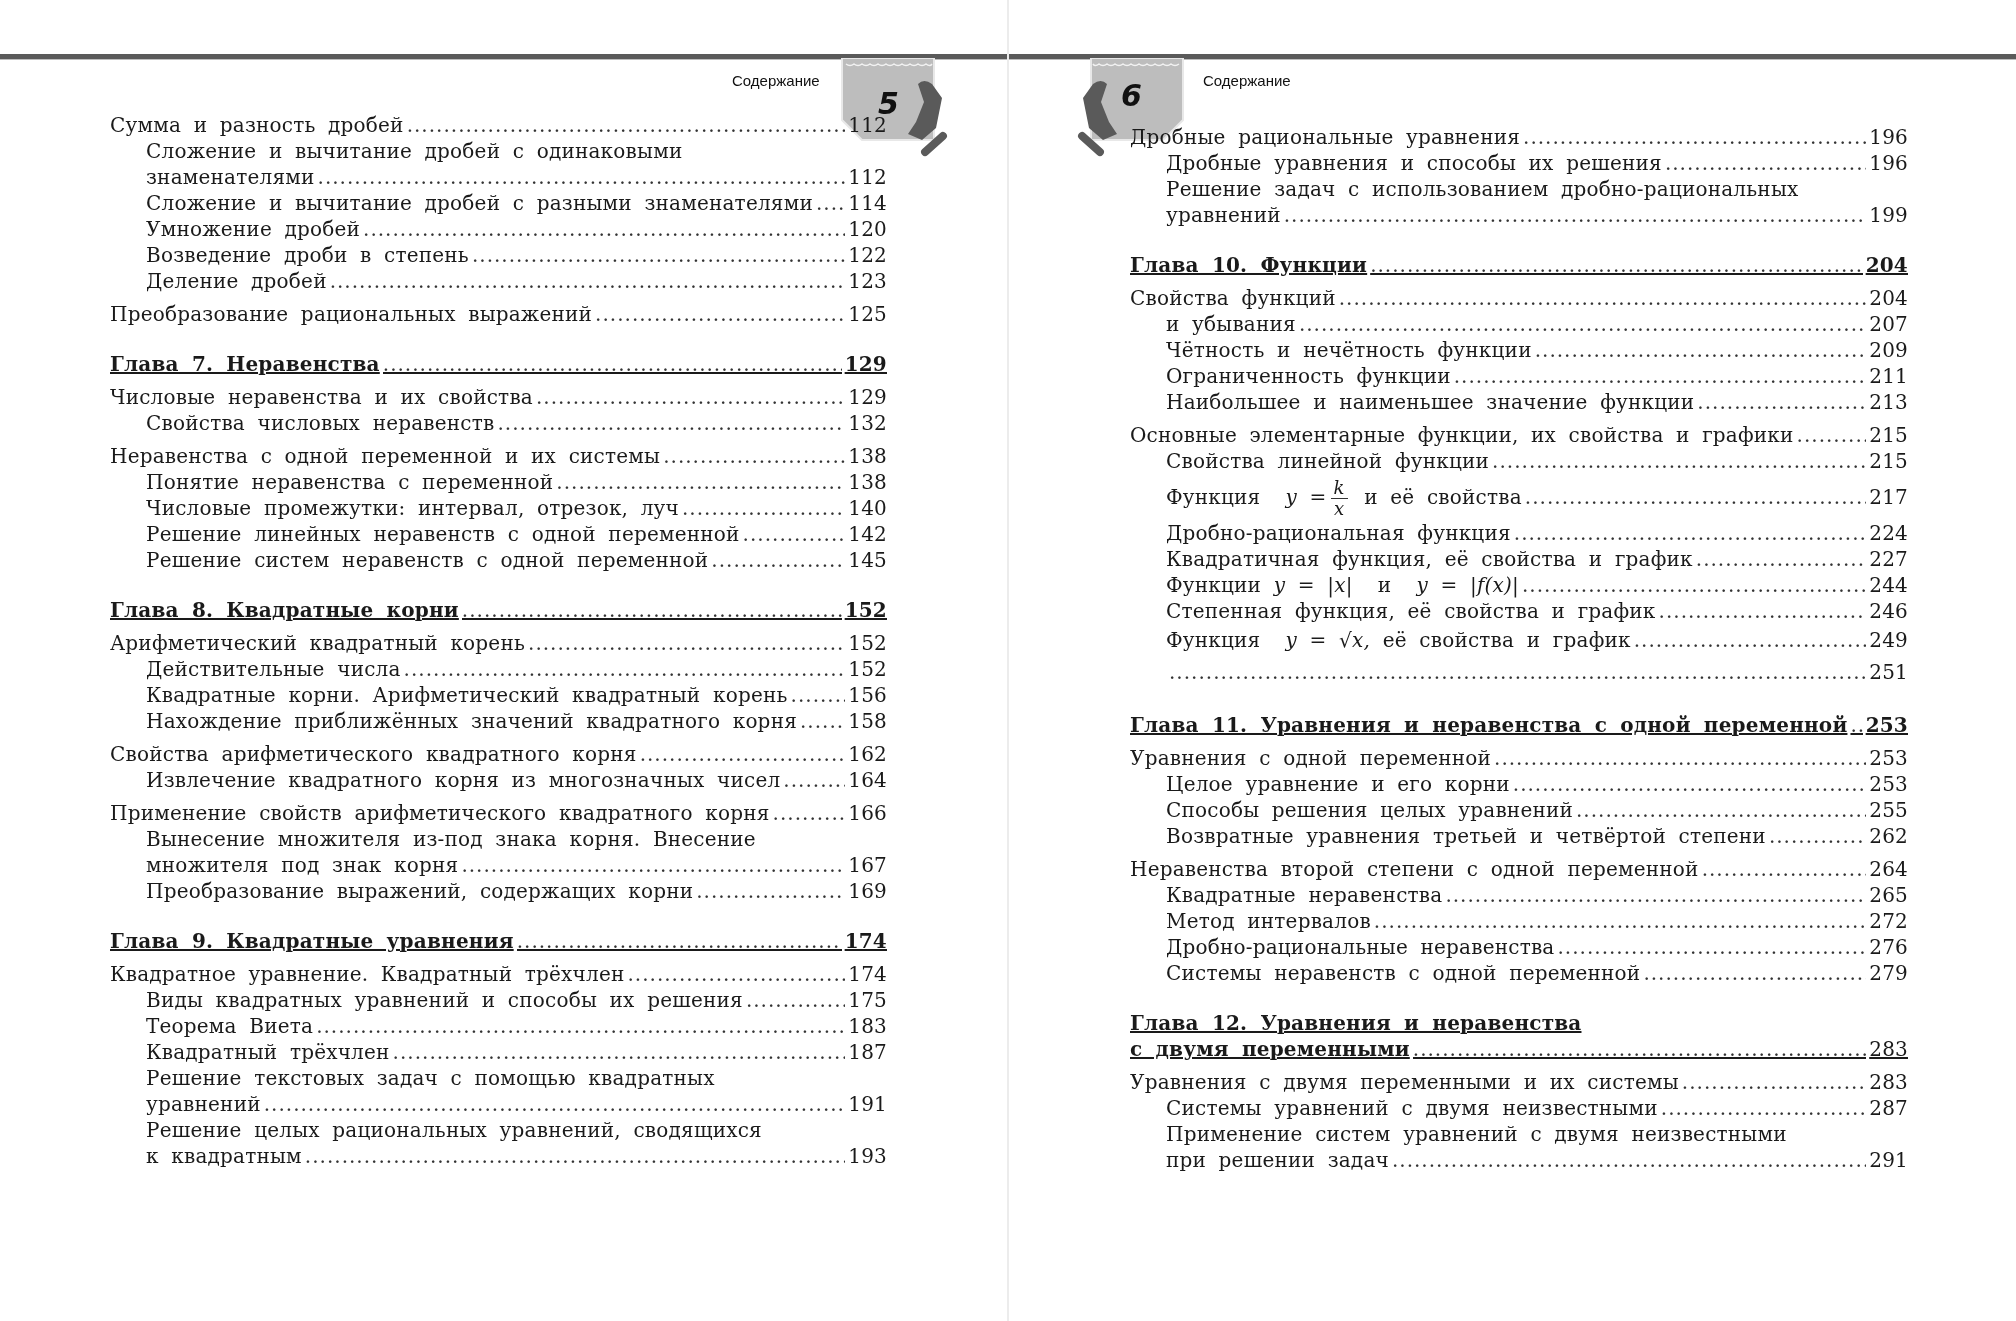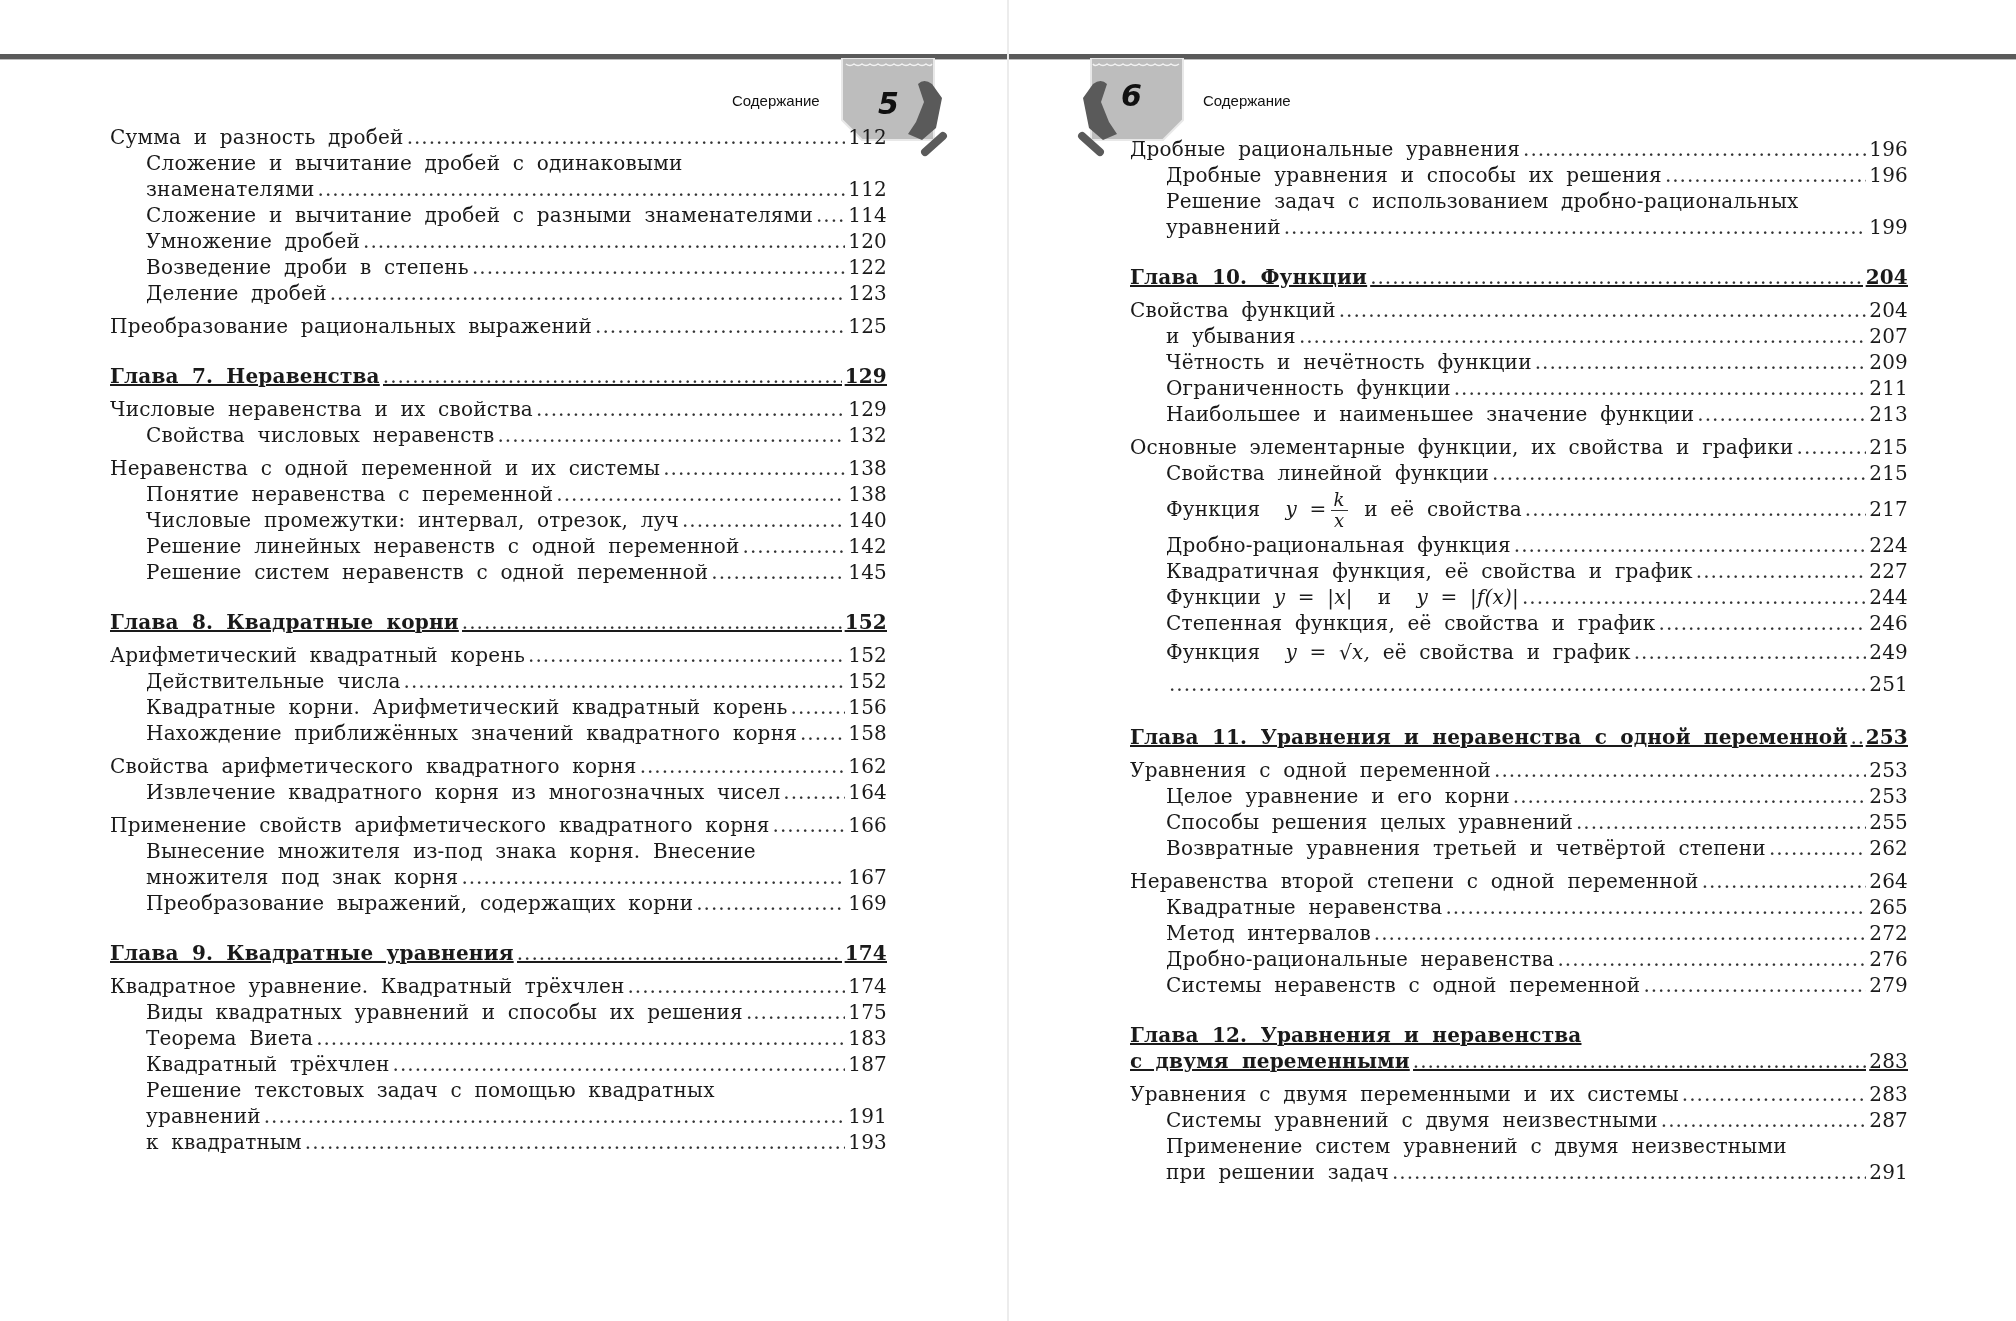--- a/index.html
+++ b/index.html
@@ -4,27 +4,27 @@
 <style>
   html, body { margin:0; padding:0; background:#ffffff; }
   body { width:2016px; height:1321px; position:relative; overflow:hidden;
          font-family:"DejaVu Serif","Liberation Serif",serif; color:#1a1a1a; }
   .topbar { position:absolute; left:0; top:54px; width:2016px; height:5px; background:#5a5a5a; }
   .topbar-hi { position:absolute; left:0; top:59px; width:2016px; height:1px; background:#bdbdbd; }
   .divider { position:absolute; left:1007px; top:0; width:2px; height:1321px; background:#ececec; }
   .page { position:absolute; top:0; height:1321px; }
   .page.left { left:0; width:1007px; }
   .page.right { left:1009px; width:1007px; }
-  .running { position:absolute; top:92px; font-family:"Liberation Sans",sans-serif; font-size:15px; color:#111; }
+  .running { position:absolute; top:72px; font-family:"Liberation Sans",sans-serif; font-size:15px; color:#111; }
   .page.left .running { left:732px; }
   .page.right .running { left:194px; }
   .tab { position:absolute; top:58px; width:120px; height:100px; }
   .page.left .tab { left:836px; }
   .page.right .tab { left:60px; }
-  .toc { position:absolute; top:124px; }
+  .toc { position:absolute; top:112px; }
   .page.left .toc { left:110px; width:777px; }
   .page.right .toc { left:121px; width:778px;margin-top:12px; }
   .row { display:flex; align-items:flex-end; font-size:20px; line-height:26px; height:26px; white-space:nowrap; letter-spacing:0.2px; word-spacing:6px; }
   .row.l2 { padding-left:36px; }
   .row.bold { font-weight:bold;text-decoration:underline; }
   .row.gap-big { margin-top:24px; }
   .row.gap-small { margin-top:7px; }
   .row.tall { height:46px; line-height:46px; }
   .row.mid { height:32px; line-height:32px;justify-content:center; }
   .row .t { flex:0 0 auto; }
@@ -217,20 +217,24 @@
       </div>
     <div class="row l2 nodots">
         <span class="t">Решение текстовых задач с помощью квадратных</span>
         <span class="dots"></span>
       </div>
     <div class="row l2">
         <span class="t">уравнений</span>
         <span class="dots"></span>
         <span class="p">191</span>
       </div>
+    <div class="row l2 nodots">
+        <span class="t">Решение целых рациональных уравнений, сводящихся</span>
+        <span class="dots"></span>
+      </div>
     <div class="row l2">
         <span class="t">к квадратным</span>
         <span class="dots"></span>
         <span class="p">193</span>
       </div>
   </div>
 </div>
 
 <div class="page right">
   <svg class="tab" viewBox="0 0 120 100" style="transform:scaleX(-1)">

